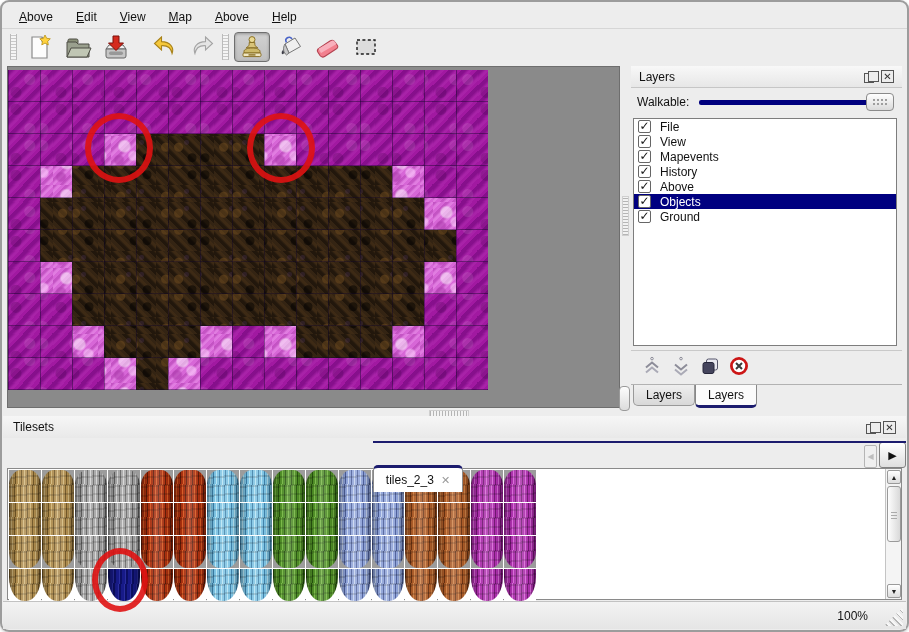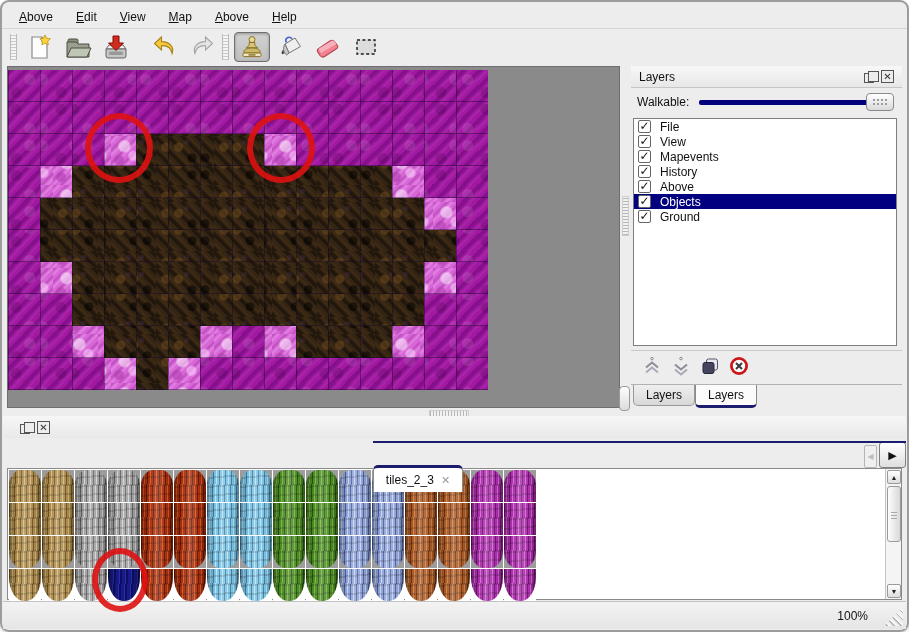--- a/index.html
+++ b/index.html
@@ -436,20 +436,21 @@
         </div>
       </div>
     <div class="bottom-tabs">
         <div class="btab" style="left: 2px;">Layers</div>
         <div class="btab active" style="left: 64px;">Layers</div>
       </div>
   </div>
 
   <div class="tilesets-panel">
     <div class="ts-header">
+      <span class="panel-title">Tilesets</span>
       <span class="win-icon icon-float"></span>
       <span class="win-icon icon-close">✕</span>
     </div>
     <div class="ts-navline" style="left:370px; right:0;"></div>
     <div class="ts-tabrow">
         <div class="ts-tab" style="left: 6px; width: 86px;">
           <span>tiles_1_1</span>
           <span class="tab-x">✕</span>
         </div>
         <div class="ts-tab" style="left: 97px; width: 86px;">

